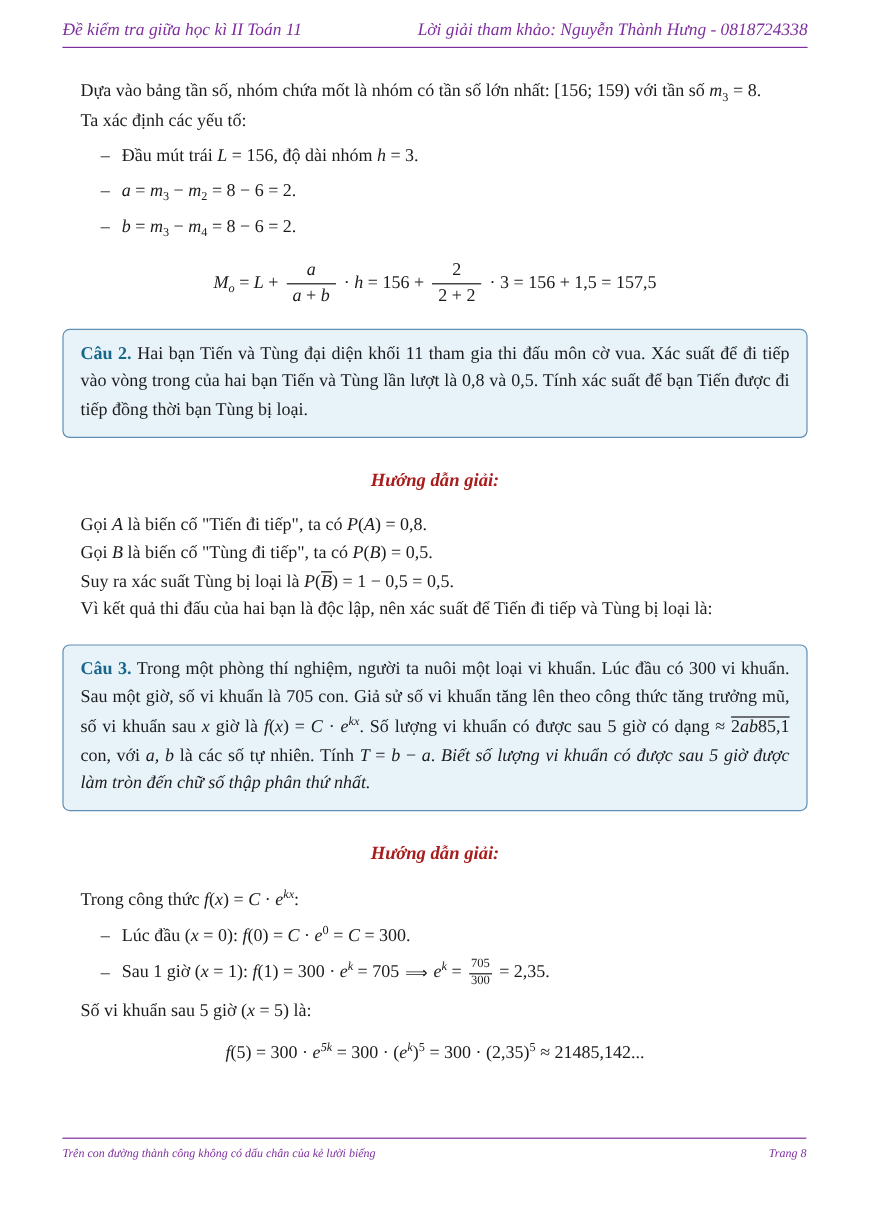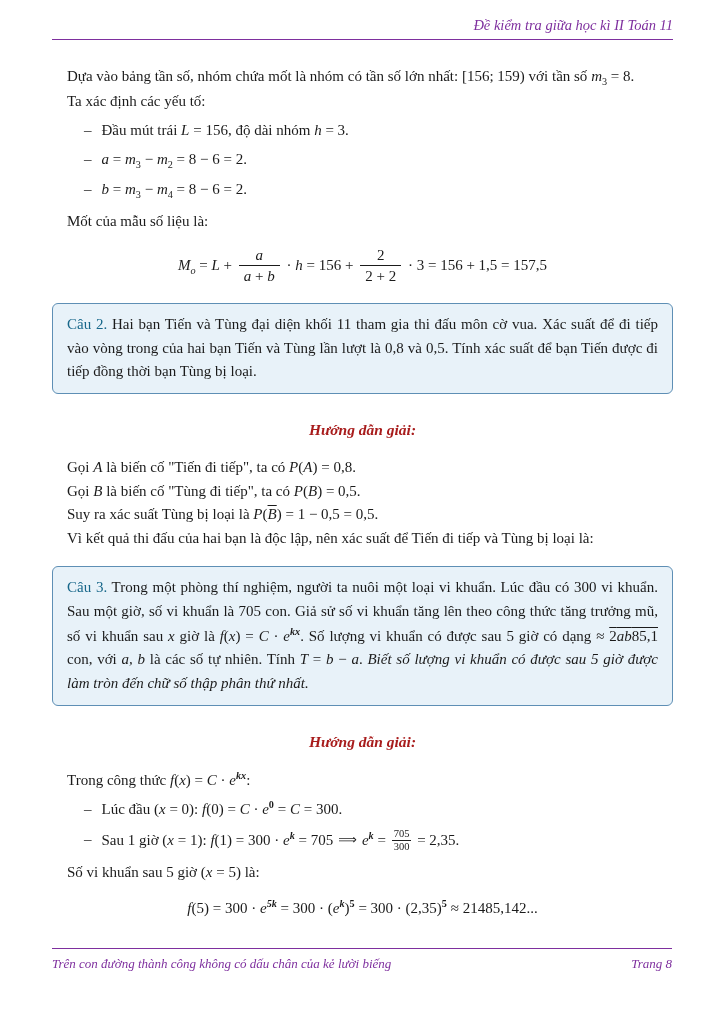--- a/index.html
+++ b/index.html
@@ -6,81 +6,81 @@
   html,body { background:#fff; }
   .sheet {
     position:relative; width:725px; height:1024px; background:#fff; overflow:hidden;
     font-family:"Liberation Serif","DejaVu Serif","DejaVu Sans",serif;
     font-size:15px; color:var(--text,#1b1b1b);
   }
   .hdr {
     display:flex; justify-content:space-between; align-items:flex-end;
     margin:0 52px; padding-top:17px; padding-bottom:5px;
     border-bottom:1.7px solid var(--purple,#7E2F9E);
-    color:var(--purple,#7E2F9E); font-style:italic; font-size:14.5px;flex-direction:column;
+    color:var(--purple,#7E2F9E); font-style:italic; font-size:14.5px;
   }
   .content { padding:24px 52px 0; }
   .content p { text-align:justify; }
   .line { margin:1px 15px; line-height:1.5; }
   .bullet { margin:7px 0 7px 32px; line-height:1.45; }
   .dash { margin-right:10px; }
   .mi { font-style:italic; }
   .it { font-style:italic; }
   sub { font-size:0.68em; }
-  sup { font-size:0.68em;font-weight:bold; }
+  sup { font-size:0.68em; }
   .ovl { text-decoration:overline; }
   .dmath { text-align:center; margin:13px 0 14px; line-height:1.3; }
   .frac { display:inline-block; vertical-align:middle; text-align:center; margin:0 3px; line-height:1.25; }
   .frac .num { display:block; padding:0 5px 1px; border-bottom:1px solid var(--text,#1b1b1b); }
   .frac .den { display:block; padding:1px 5px 0; }
   .sfrac { display:inline-block; vertical-align:middle; text-align:center; font-size:10.5px; line-height:1.2; margin:0 2px; }
   .sfrac .num { display:block; border-bottom:1px solid var(--text,#1b1b1b); padding:0 2px; }
   .sfrac .den { display:block; padding:0 2px; }
   .ansbox {
     display:inline-block; border:1px solid var(--answer-box-border,#1b1b1b);
     padding:0 5px; font-weight:bold; margin:0 2px; border-radius:1px;
   }
   .qbox {
     border:1.3px solid var(--box-border,#5E8FB5); background:var(--box-bg,#E8F2F9);
     border-radius:6px; padding:9px 14px; margin:17px 0 0; line-height:1.58; text-align:justify;
   }
-  .qlabel { color:var(--label-blue,#17678A); font-weight:normal; }
+  .qlabel { color:var(--label-blue,#17678A); font-weight:bold; }
   .hdg {
     text-align:center; color:var(--heading-red,#A81C1C);
     font-weight:bold; font-style:italic; margin:27px 0 17px; font-size:15.5px;
   }
   .arrow { margin:0 5px; font-family:"DejaVu Sans",sans-serif; font-size:13px; }
   .ftr {
     position:absolute; left:52px; right:53px; top:948px;
     border-top:1.7px solid var(--purple,#7E2F9E); padding-top:7px;
     display:flex; justify-content:space-between;
-    color:var(--purple,#7E2F9E); font-style:italic; font-size:13px; background:#fff;
+    color:var(--purple,#7E2F9E); font-style:italic; font-size:10px; background:#fff;
   }
 </style>
 </head>
 <body>
 
 <div class="sheet">
 
   <div class="hdr">
     <span>Đề kiểm tra giữa học kì II Toán 11</span>
+    <span>Lời giải tham khảo: Nguyễn Thành Hưng - 0818724338</span>
   </div>
 
   <div class="content">
 
     <p class="line"><span>Dựa vào bảng tần số, nhóm chứa mốt là nhóm có tần số lớn nhất: [156; 159) với tần số </span><span class="mi">m</span><sub>3</sub><span> = 8.</span></p>
     <p class="line">Ta xác định các yếu tố:</p>
 
     <div class="bullet"><span class="dash">–</span><span>Đầu mút trái </span><span class="mi">L</span><span> = 156, độ dài nhóm </span><span class="mi">h</span><span> = 3.</span></div>
 
     <div class="bullet"><span class="dash">–</span><span class="mi">a</span><span> = </span><span class="mi">m</span><sub>3</sub><span> − </span><span class="mi">m</span><sub>2</sub><span> = 8 − 6 = 2.</span></div>
 
     <div class="bullet"><span class="dash">–</span><span class="mi">b</span><span> = </span><span class="mi">m</span><sub>3</sub><span> − </span><span class="mi">m</span><sub>4</sub><span> = 8 − 6 = 2.</span></div>
 
-    <p class="line">Mốt của mẫu số liệu là:</p>
 
     <div class="dmath"><span class="mi">M</span><sub class="mi">o</sub><span> = </span><span class="mi">L</span><span> + </span><span class="frac"><span class="num mi">a</span><span class="den"><span class="mi">a</span><span> + </span><span class="mi">b</span></span></span><span> · </span><span class="mi">h</span><span> = 156 + </span><span class="frac"><span class="num">2</span><span class="den">2 + 2</span></span><span> · 3 = 156 + 1,5 = 157,5</span></div>
 
 
     <div class="qbox"><span class="qlabel">Câu 2.</span><span> Hai bạn Tiến và Tùng đại diện khối 11 tham gia thi đấu môn cờ vua. Xác suất để đi tiếp vào vòng trong của hai bạn Tiến và Tùng lần lượt là 0,8 và 0,5. Tính xác suất để bạn Tiến được đi tiếp đồng thời bạn Tùng bị loại.</span></div>
 
     <div class="hdg">Hướng dẫn giải:</div>
 
     <p class="line"><span>Gọi </span><span class="mi">A</span><span> là biến cố "Tiến đi tiếp", ta có </span><span class="mi">P</span><span>(</span><span class="mi">A</span><span>) = 0,8.</span></p>
 

